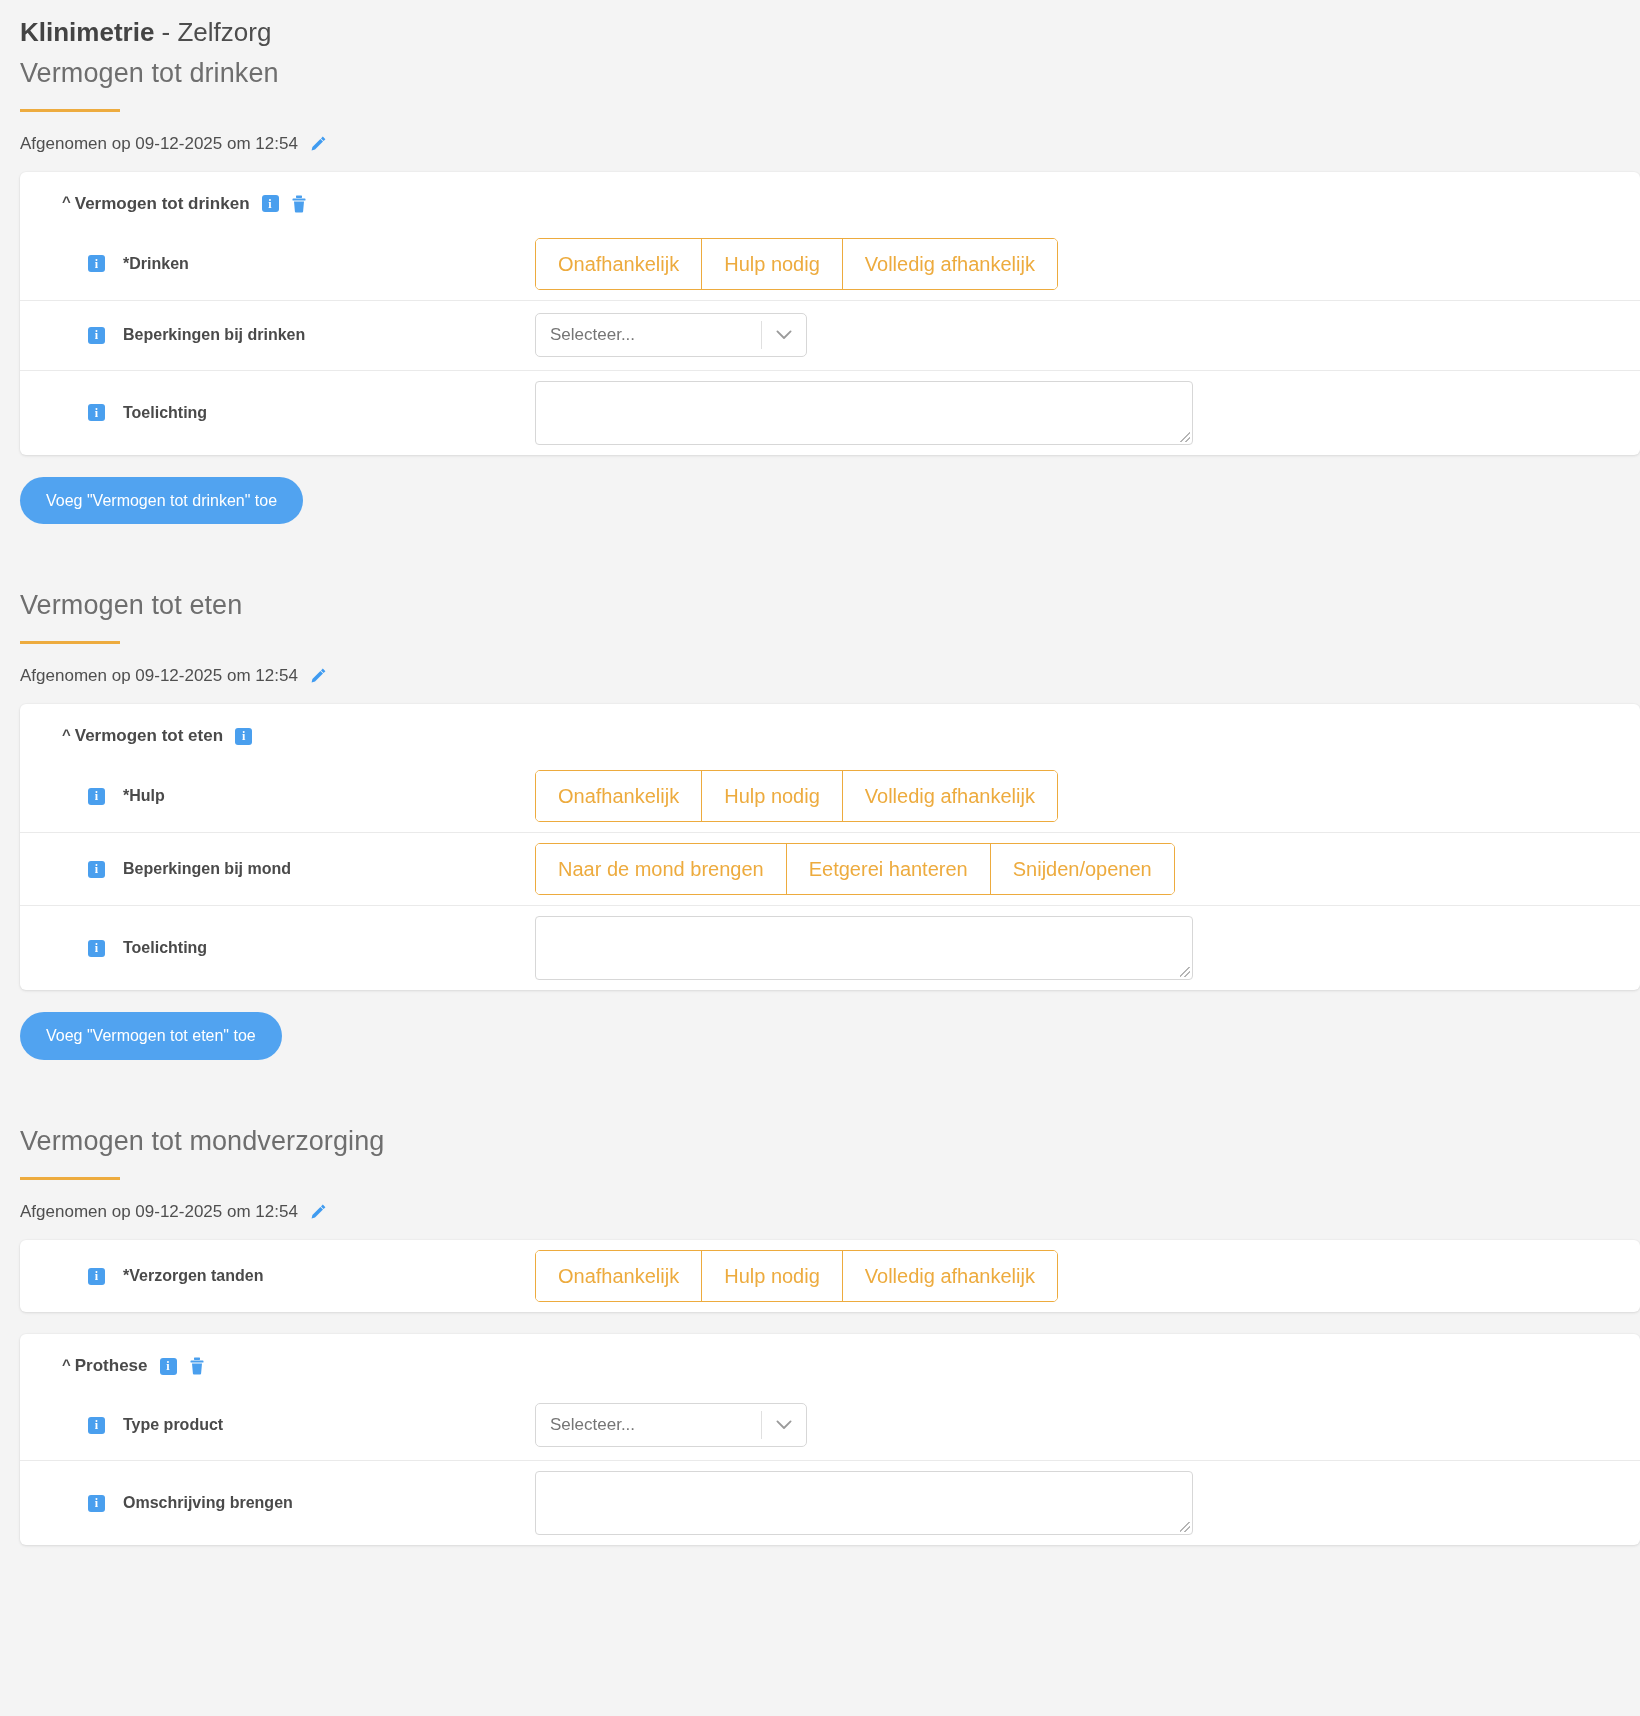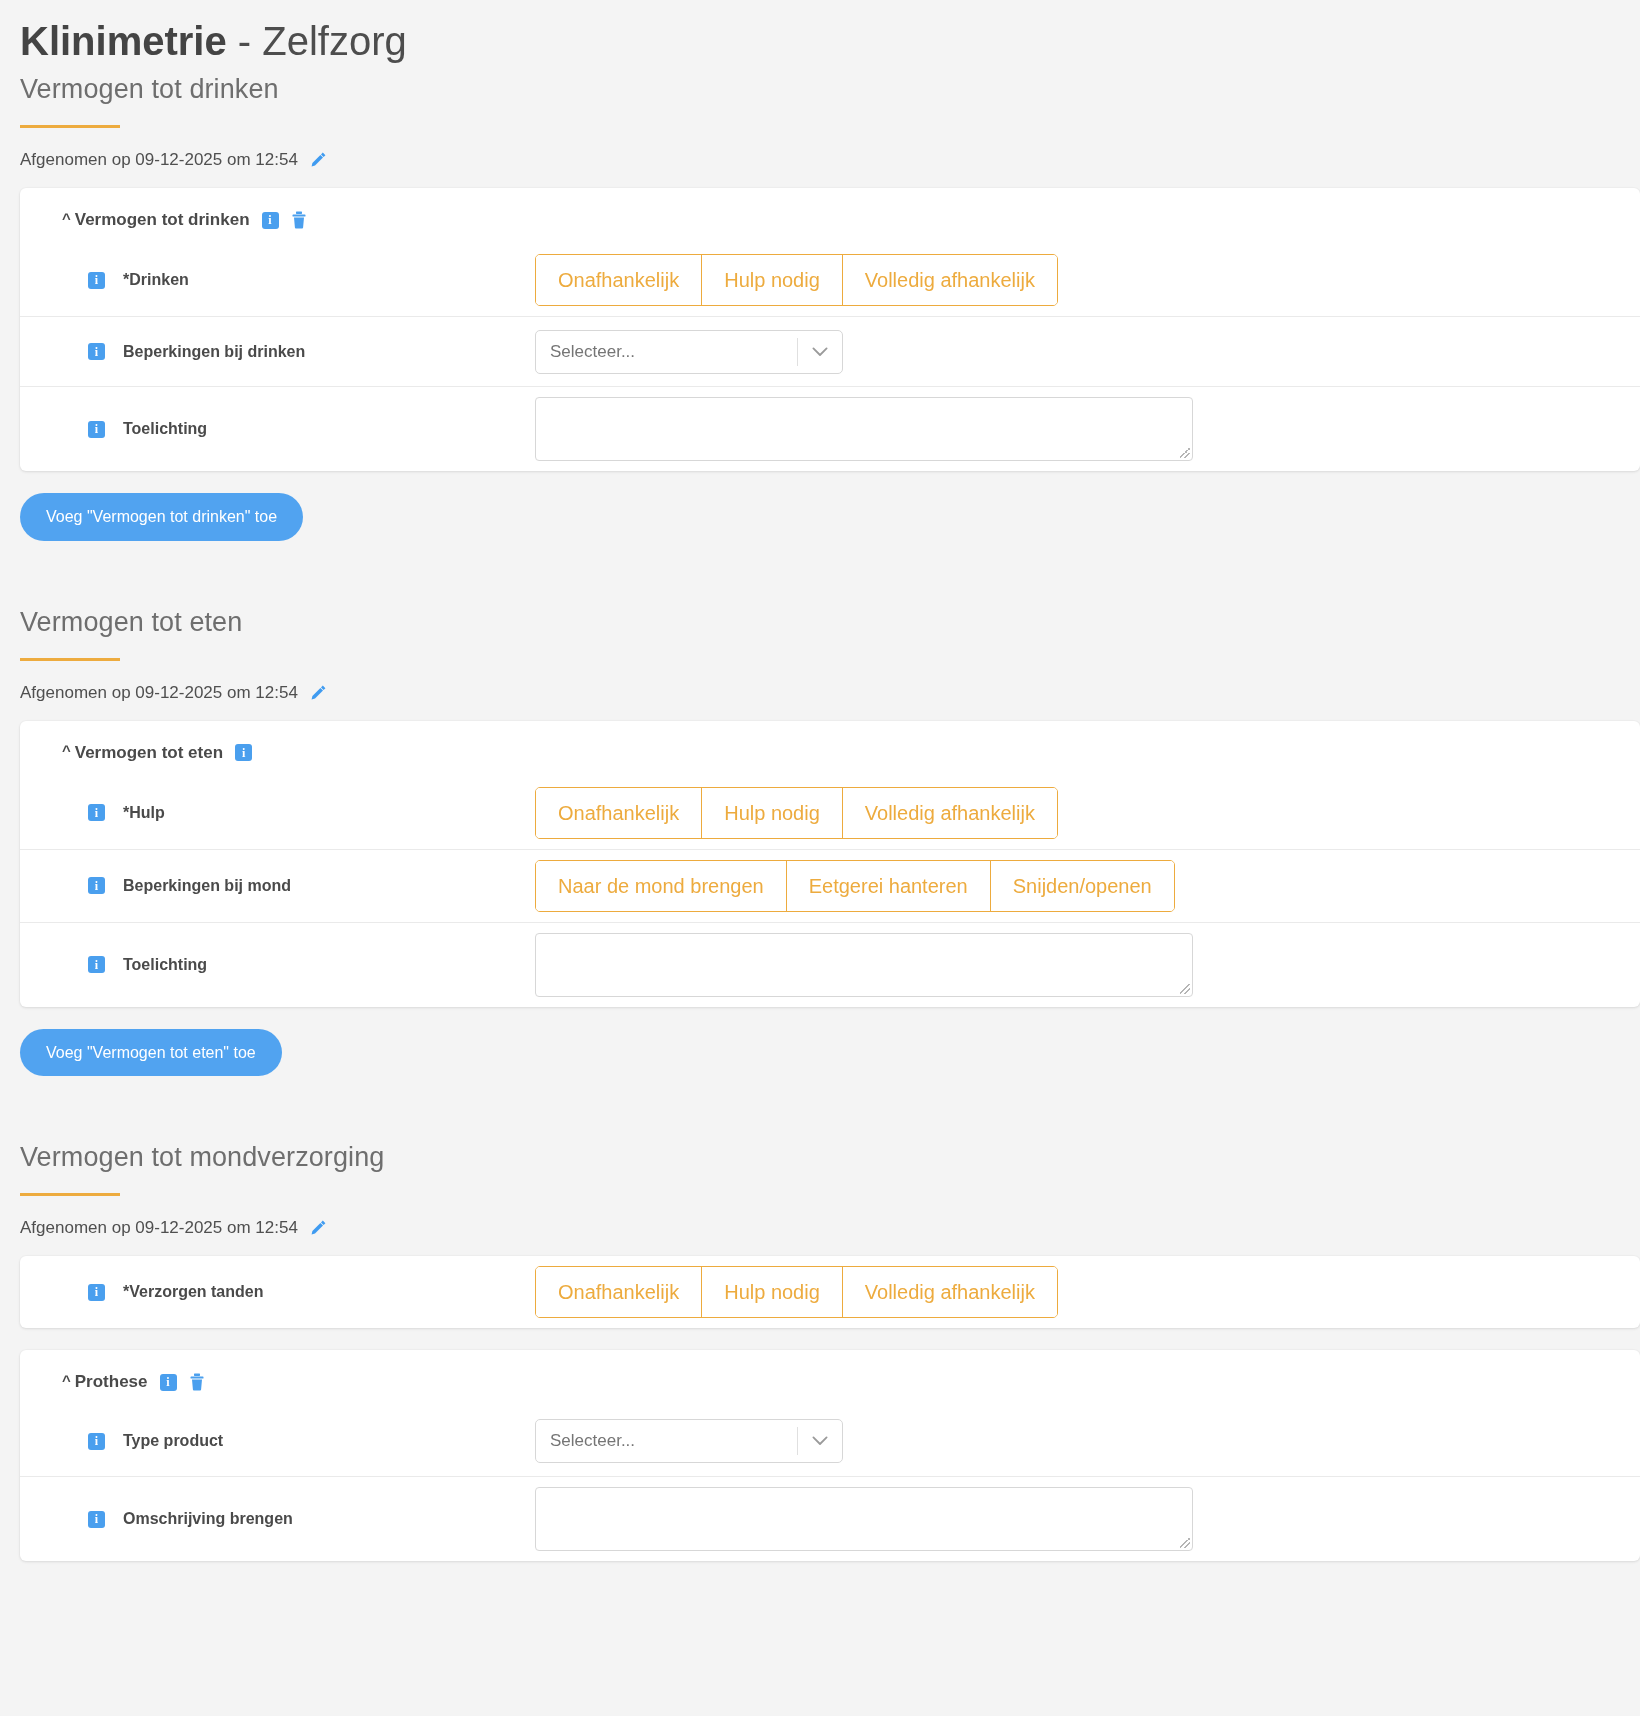--- a/index.html
+++ b/index.html
@@ -7,21 +7,21 @@
     width: 1640px;
     background: #f4f4f4;
     font-family: "Liberation Sans", sans-serif;
     color: #5a5a5a;
     -webkit-font-smoothing: antialiased;
   }
   .page { width: 1640px; min-height: 1716px; position: relative; padding: 0 0 40px 0; overflow: hidden; }
 
   
   .page-title {
-    font-size: 40px; line-height: 1.15;
+    font-size: 26px; line-height: 1.15;
     color: #4d4d4d; padding: 18px 0 0 20px; font-weight: 400;
   }
   .page-title .strong { font-weight: 700; color: #444; }
 
   .section-heading {
     font-size: 27px; color: #6e6e6e; font-weight: 400;
     padding: 10px 0 0 20px; letter-spacing: .1px;
   }
   .rule {
     width: 100px; height: 3px; background: #edab3e;
@@ -87,21 +87,21 @@
   .segmented .seg {
     padding: 14px 22px;
     font-size: 20px; color: #edab3e; background: #fff;
     border-left: 1px solid #edab3e; cursor: pointer; white-space: nowrap;
     line-height: 1.1;
   }
   .segmented .seg:first-child { border-left: none; }
 
   
   .select {
-    width: 308px; height: 44px;
+    width: 272px; height: 44px;
     border: 1px solid #d7d7d7; border-radius: 5px; background: #fff;
     display: flex; align-items: center; cursor: pointer;
   }
   .select .sel-value { flex: 1 1 auto; padding-left: 14px; font-size: 17px; color: #757575; font-weight: 400; }
   .select .sel-divider { width: 1px; height: 28px; background: #e0e0e0; }
   .select .sel-arrow { width: 44px; display: flex; align-items: center; justify-content: center; }
   .select .sel-arrow svg { display: block; }
 
   
   .textarea {

